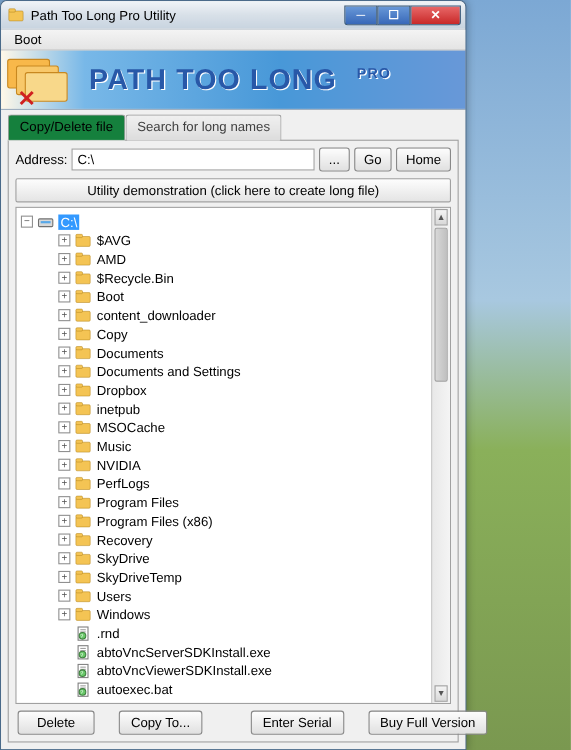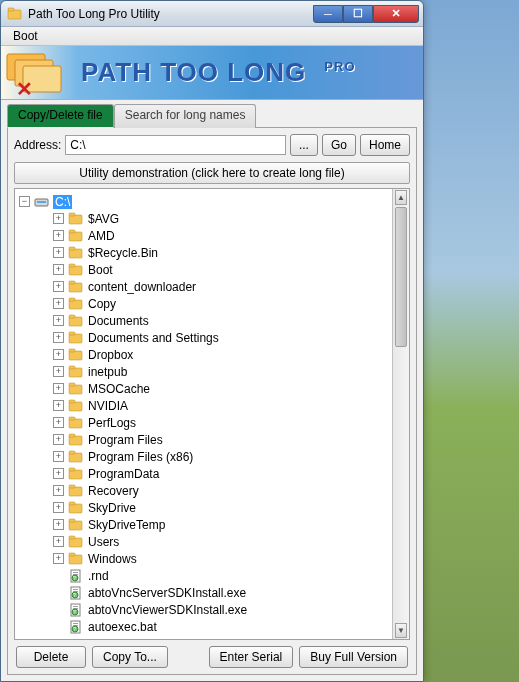--- a/index.html
+++ b/index.html
@@ -214,21 +214,21 @@
 .node.selected .label {
   background: #3399ff;
   color: #fff;
   padding: 0 2px;
 }
 .node .label { padding: 0 1px; }
 .indent0 { padding-left: 2px; }
 .indent2 { padding-left: 36px; }
 .bottom-row {
   display: flex;
-  gap: 6px;
+  gap: 22px;
   margin-top: 6px;
   padding: 0 2px;
 }
 .bottom-row .btn { flex: 0 0 auto; min-width: 70px; }
 .bottom-row .spacer { flex: 1; }
 
 .svg-folder { fill: #f4c454; stroke: #b88820; stroke-width: 0.5; }
 </style>
 </head>
 <body>
@@ -408,20 +408,30 @@
               <span class="label">MSOCache</span>
             </div>
             <div class="node indent2">
               <span class="exp plus"></span>
               <span class="ico">
                 <svg width="16" height="14" viewBox="0 0 16 14">
                   <rect x="1" y="3" width="13" height="9" rx="1" class="svg-folder"></rect>
                   <rect x="1" y="1" width="6" height="3" rx="1" class="svg-folder"></rect>
                 </svg>
               </span>
+              <span class="label">Music</span>
+            </div>
+            <div class="node indent2">
+              <span class="exp plus"></span>
+              <span class="ico">
+                <svg width="16" height="14" viewBox="0 0 16 14">
+                  <rect x="1" y="3" width="13" height="9" rx="1" class="svg-folder"></rect>
+                  <rect x="1" y="1" width="6" height="3" rx="1" class="svg-folder"></rect>
+                </svg>
+              </span>
               <span class="label">NVIDIA</span>
             </div>
             <div class="node indent2">
               <span class="exp plus"></span>
               <span class="ico">
                 <svg width="16" height="14" viewBox="0 0 16 14">
                   <rect x="1" y="3" width="13" height="9" rx="1" class="svg-folder"></rect>
                   <rect x="1" y="1" width="6" height="3" rx="1" class="svg-folder"></rect>
                 </svg>
               </span>
@@ -439,30 +449,20 @@
             </div>
             <div class="node indent2">
               <span class="exp plus"></span>
               <span class="ico">
                 <svg width="16" height="14" viewBox="0 0 16 14">
                   <rect x="1" y="3" width="13" height="9" rx="1" class="svg-folder"></rect>
                   <rect x="1" y="1" width="6" height="3" rx="1" class="svg-folder"></rect>
                 </svg>
               </span>
               <span class="label">Program Files (x86)</span>
-            </div>
-            <div class="node indent2">
-              <span class="exp plus"></span>
-              <span class="ico">
-                <svg width="16" height="14" viewBox="0 0 16 14">
-                  <rect x="1" y="3" width="13" height="9" rx="1" class="svg-folder"></rect>
-                  <rect x="1" y="1" width="6" height="3" rx="1" class="svg-folder"></rect>
-                </svg>
-              </span>
-              <span class="label">ProgramData</span>
             </div>
             <div class="node indent2">
               <span class="exp plus"></span>
               <span class="ico">
                 <svg width="16" height="14" viewBox="0 0 16 14">
                   <rect x="1" y="3" width="13" height="9" rx="1" class="svg-folder"></rect>
                   <rect x="1" y="1" width="6" height="3" rx="1" class="svg-folder"></rect>
                 </svg>
               </span>
               <span class="label">Recovery</span>

